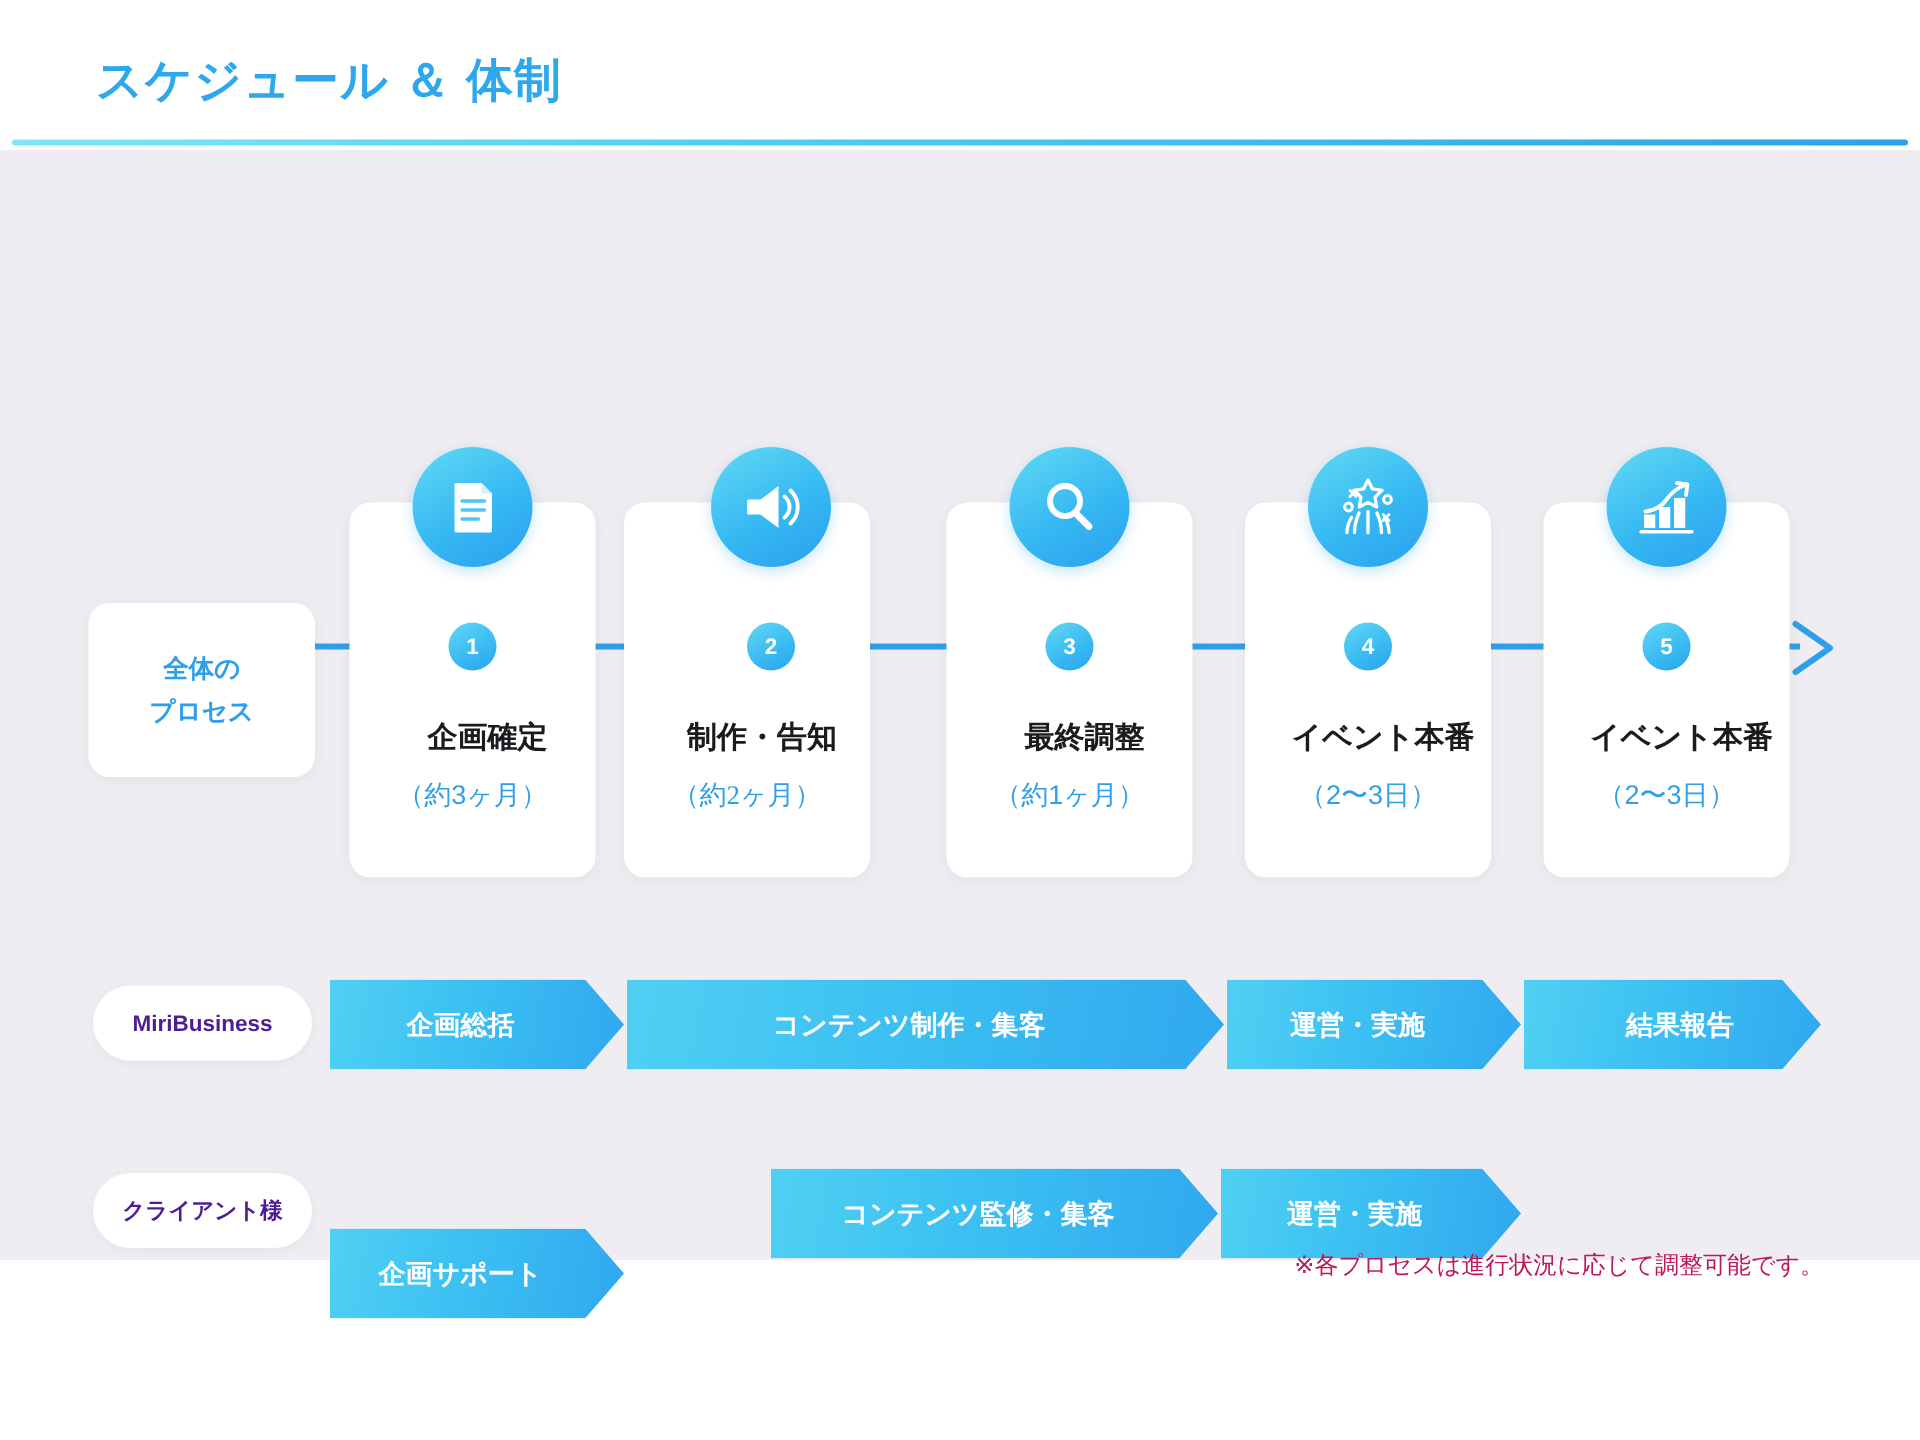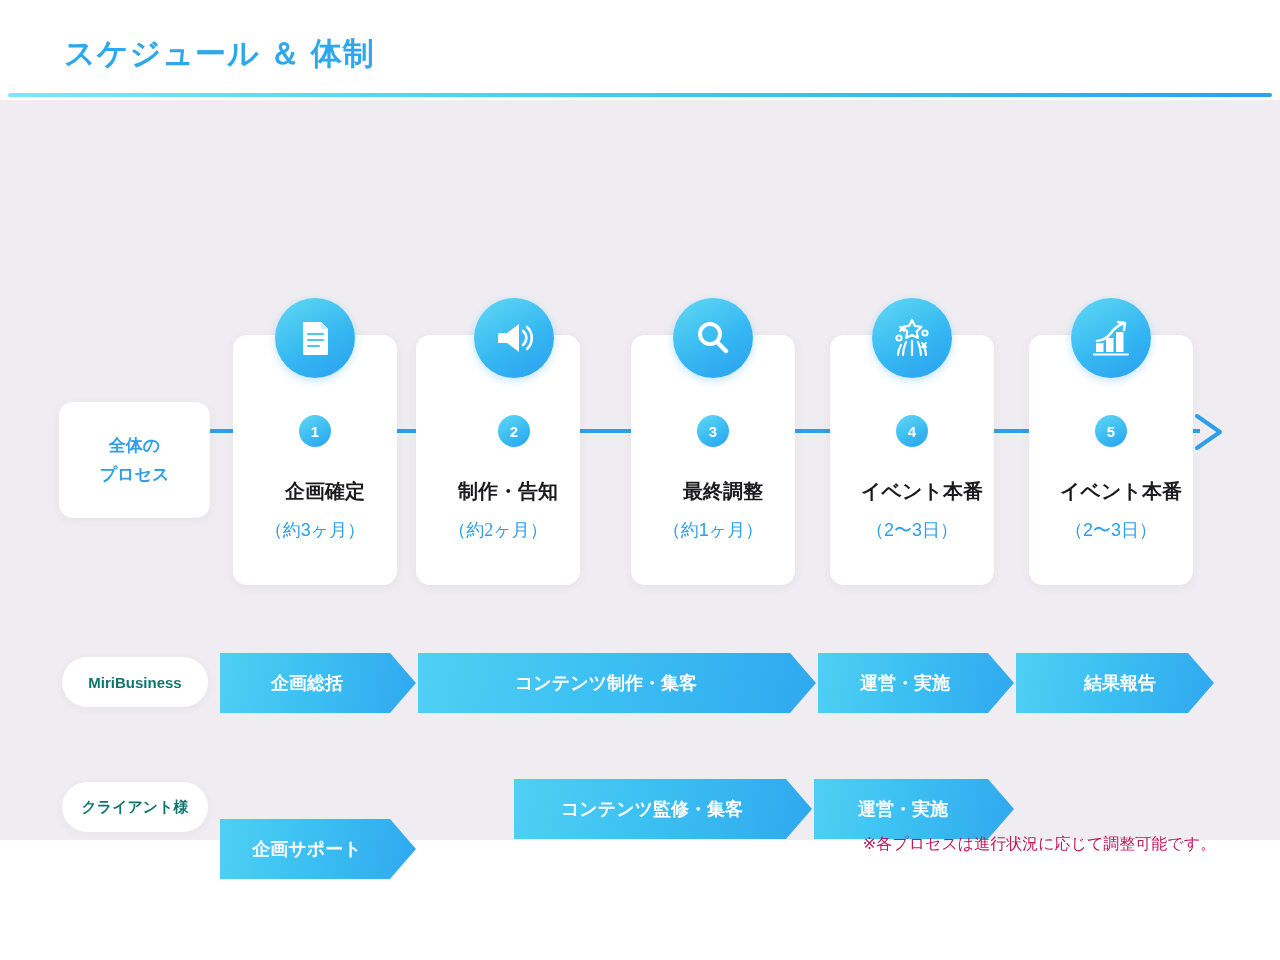--- a/index.html
+++ b/index.html
@@ -111,21 +111,21 @@
     white-space: nowrap;
   }
 
   
   .role-pill {
     position: absolute; left: 62px;
     width: 146px; height: 50px;
     background: #ffffff; border-radius: 25px;
     display: flex; align-items: center; justify-content: center;
     box-shadow: 0 2px 8px rgba(90,90,110,.06);
-    font-size: 15px; font-weight: bold; color: #0f766e;
+    font-size: 15px; font-weight: bold; color: #4c1d95;
     white-space: nowrap;
   }
   #pill-miri   { top: 557px; }
   #pill-client { top: 682px; }
 
   .chev {
     position: absolute; height: 60px;
     display: flex; align-items: center;
     color: #ffffff; font-size: 18px; font-weight: bold;
     white-space: nowrap;

